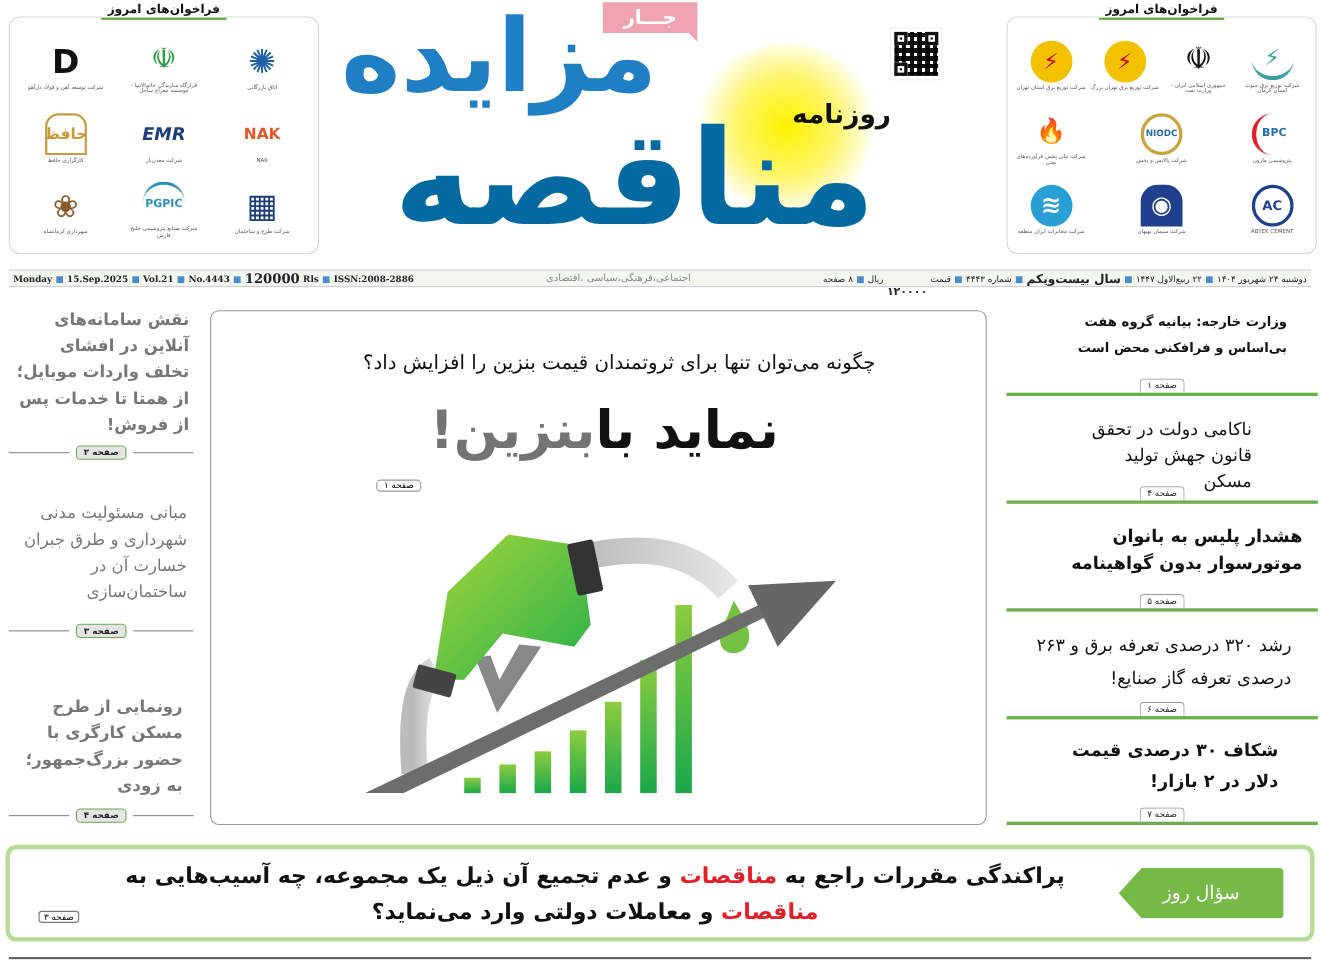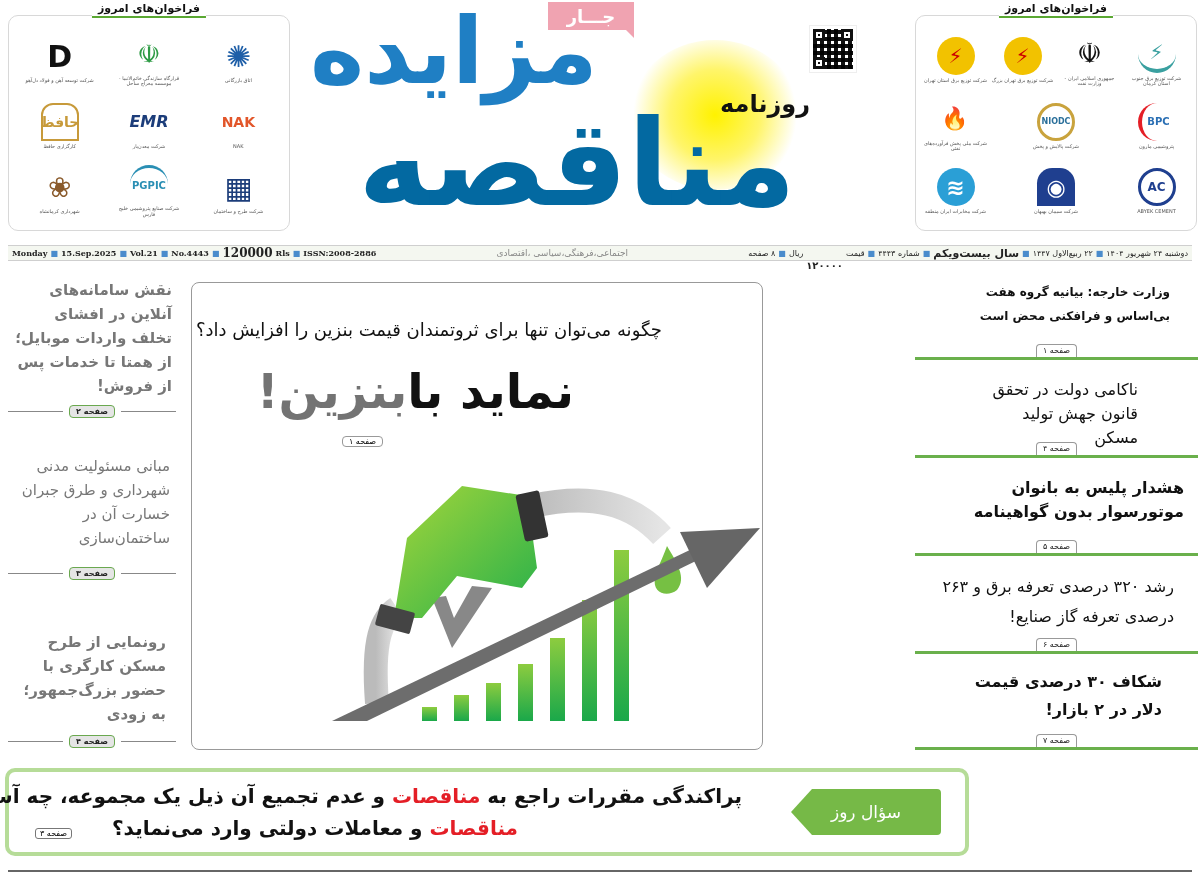--- a/index.html
+++ b/index.html
@@ -48,29 +48,29 @@
   .story-title.bold { font-weight: bold; }
   .col-left .story-title { color: #777; }
   .page-ref { display: flex; align-items: center; justify-content: center; gap: 6px; margin-top: 10px; }
   .page-ref .line { flex: 1; height: 1px; background: #888; }
   .page-pill { font-size: 8px; border: 1px solid #6aa84f; border-radius: 4px; background: #e5e5e5; padding: 0 6px; height: 13px; line-height: 11px; direction: rtl; color: #222; font-weight: bold; }
   .col-right .page-ref { flex-direction: column; gap: 0; }
   .col-right .page-pill { background: #fff; border-color: #999; border-bottom: none; border-radius: 4px 4px 0 0; font-weight: normal; }
   .col-right .green-line { width: 100%; height: 3px; background: #6ab04c; }
 
   
-  .feature { position: absolute; left: 191px; top: 282px; width: 572px; height: 468px; border: 1px solid #999; border-radius: 8px; background: #fff; }
+  .feature { position: absolute; left: 191px; top: 282px; width: 706px; height: 468px; border: 1px solid #999; border-radius: 8px; background: #fff; }
   .kicker { position: absolute; right: 100px; top: 36px; font-size: 18px; color: #111; direction: rtl; }
   .headline { position: absolute; right: 188px; top: 82px; font-size: 48px; font-weight: bold; color: #111; direction: rtl; line-height: 1.1; }
   .headline .hl-green { color: #737373; }
   .feat-page { position: absolute; left: 150px; top: 153px; font-size: 8px; border: 1px solid #999; border-radius: 4px; padding: 0 6px; direction: rtl; background: #fff; }
   .illustration { position: absolute; left: 130px; top: 185px; width: 460px; height: 275px; }
 
   
-  .qod { position: absolute; left: 5px; top: 768px; width: 964px; height: 88px; border: 4px solid #b6dc98; border-radius: 10px; background: #fff; }
+  .qod { position: absolute; left: 5px; top: 768px; width: 1190px; height: 88px; border: 4px solid #b6dc98; border-radius: 10px; background: #fff; }
   .qod-tag { position: absolute; right: 24px; top: 17px; width: 150px; height: 46px; background: #76b947; color: #fff; font-size: 17px; display: flex; align-items: center; justify-content: center; border-radius: 4px; direction: rtl; clip-path: polygon(14% 0, 100% 0, 100% 100%, 14% 100%, 0 50%); }
   .qod-text { position: absolute; right: 200px; top: 8px; width: 900px; font-size: 20px; font-weight: bold; direction: rtl; text-align: center; line-height: 32px; color: #111; }
   .qod-text .red { color: #e41e26; }
   .qod-page { position: absolute; left: 26px; top: 56px; font-size: 8px; border: 1px solid #777; border-radius: 3px; padding: 0 4px; direction: rtl; background: #fff; }
   .bottom-rule { position: absolute; left: 8px; top: 870px; width: 1184px; height: 2px; background: #666; }
 </style>
 </head>
 <body>
 
 <div class="logo-panel left">

